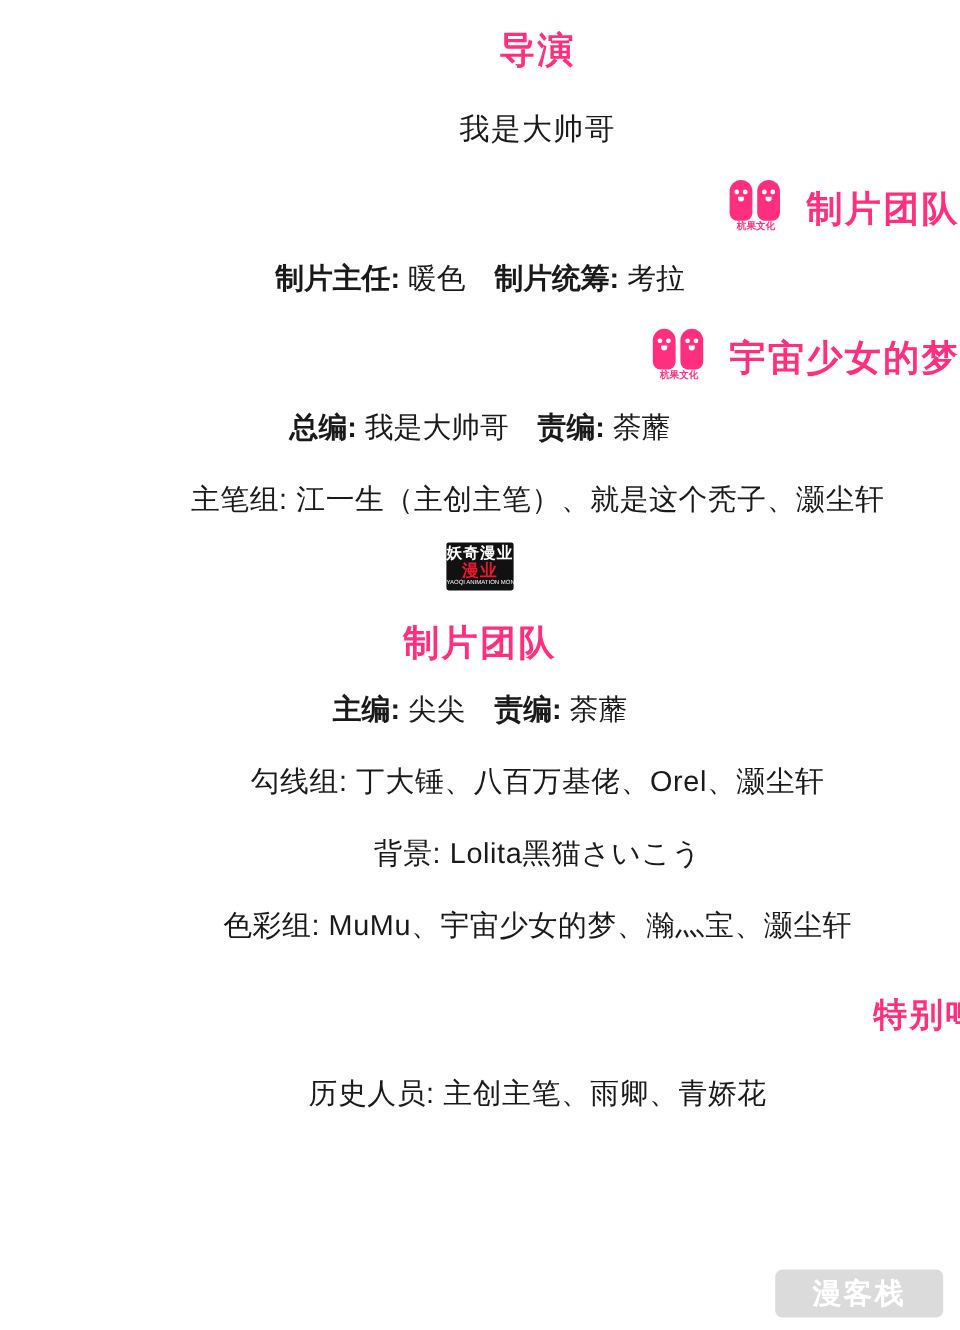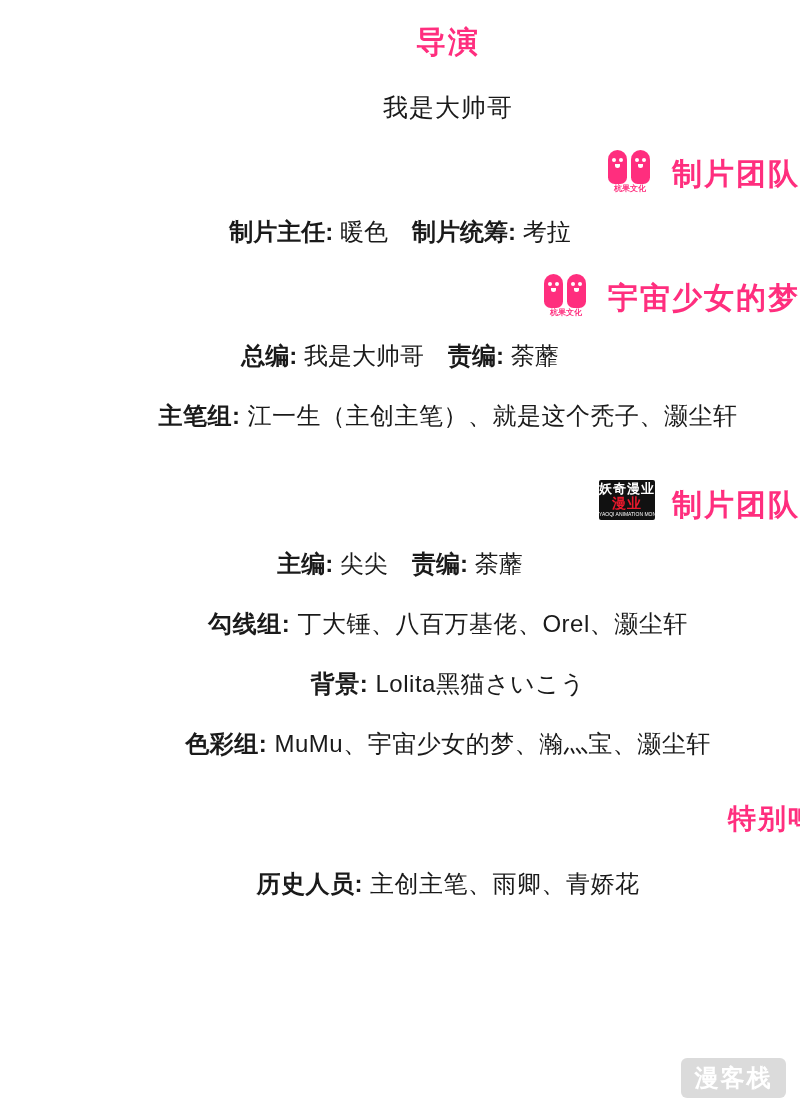--- a/index.html
+++ b/index.html
@@ -162,21 +162,21 @@
     letter-spacing: 0px;
     white-space: nowrap;
   }
   .credit {
     font-size: 24px;
     color: #1a1a1a;
     margin-top: 16px;
     letter-spacing: 0.5px;
   }
   .credit .k {
-    font-weight: bold;
+    font-weight: normal;
     margin-top: 31px;
   }
   .credit-pair {
     display: flex;
     justify-content: center;
     gap: 24px;
     margin-top: 18px;
     font-size: 24px;
   }
   .credit-pair .item .k { font-weight: bold; }
@@ -186,21 +186,21 @@
     font-size: 28px;
     letter-spacing: 2px;
     margin-top: 40px;
     text-align: right;
   }
   
   .watermark {
     position: absolute;
     right: 14px;
     bottom: 10px;
-    width: 105px;
+    width: 140px;
     height: 40px;
     border-radius: 6px;
     background: rgba(190,190,190,0.55);
     display: flex;
     align-items: center;
     justify-content: center;
     color: #ffffff;
     font-size: 24px;
     font-weight: bold;
     letter-spacing: 2px;
@@ -274,21 +274,21 @@
       <span class="v">荼蘼</span>
     </span>
   </div>
 
   <div class="row credit" style="margin-top:28px;">
     <span class="k">主笔组:</span>
     <span class="v">江一生（主创主笔）、就是这个秃子、灏尘轩</span>
   </div>
 
 
-  <div class="section-head" style="margin-top:48px;">
+  <div class="section-head" style="margin-top:20px;flex-direction:column;">
     <span class="logo-yaoqi">
       <span class="box">
         <span class="top-glyphs">妖奇漫业</span>
         <span class="mid-glyphs">漫业</span>
         <span class="bot-glyphs">YAOQI ANIMATION MONSTER</span>
       </span>
     </span>
     <span class="label">制片团队</span>
   </div>
 

